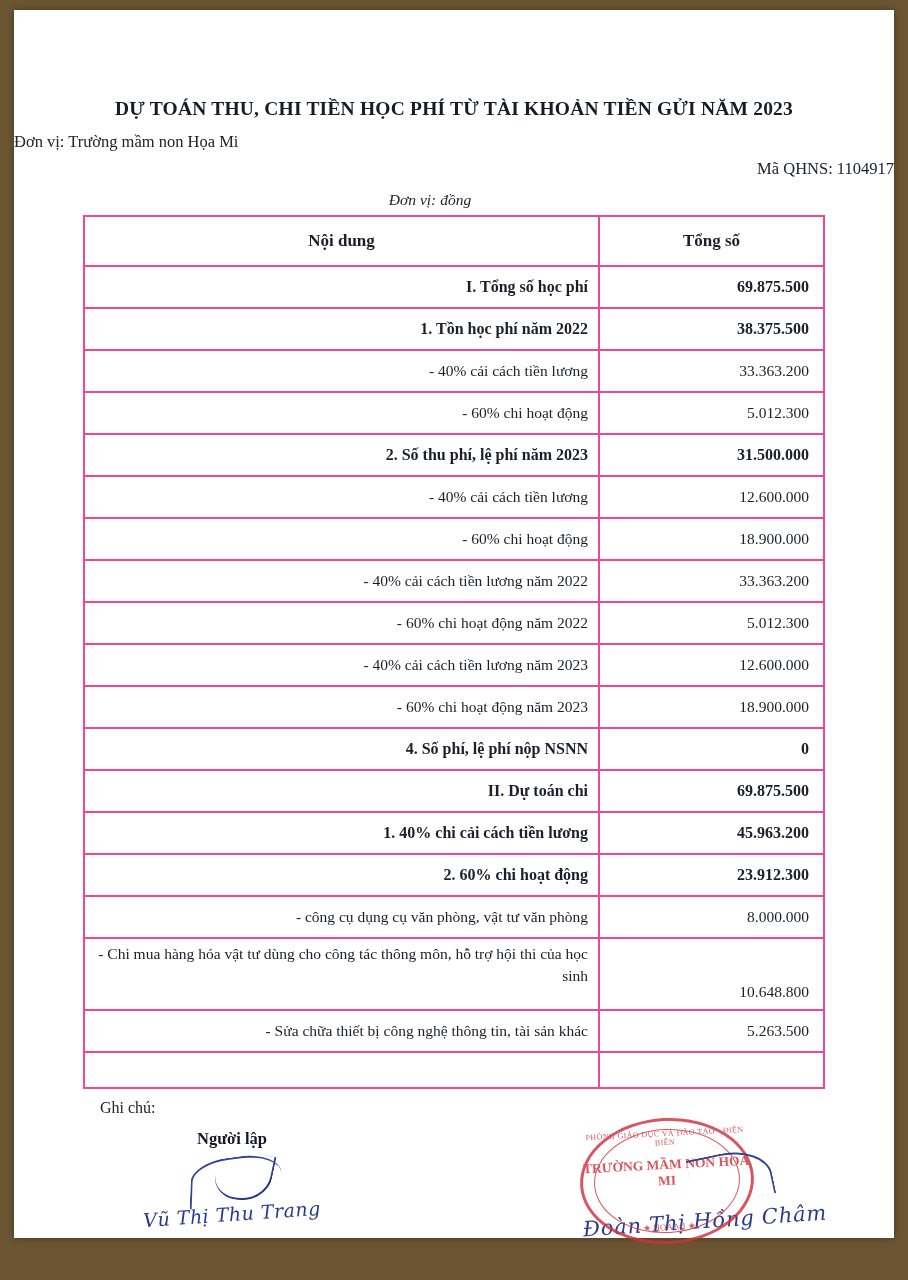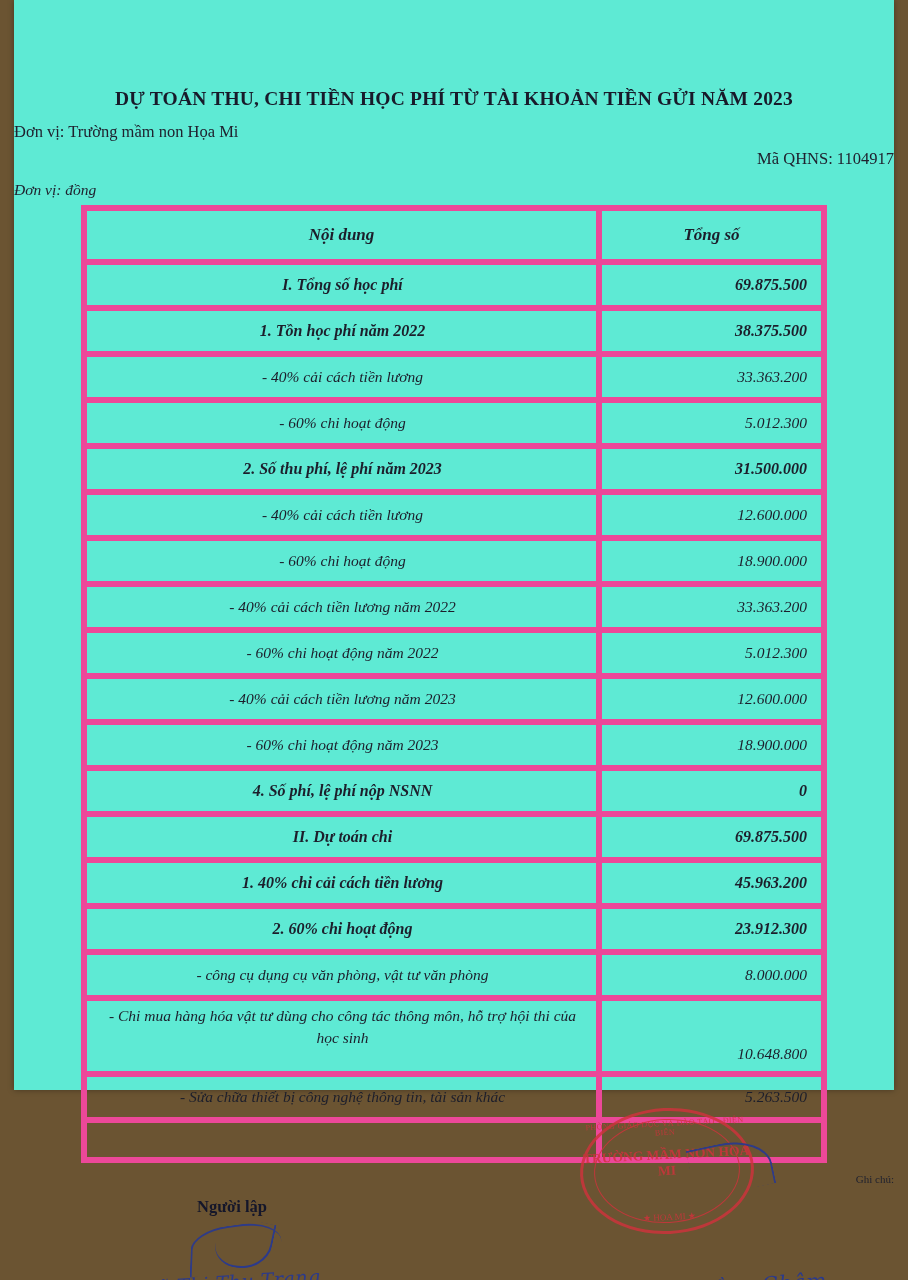--- a/index.html
+++ b/index.html
@@ -9,24 +9,24 @@
   body {
     width: 908px;
     height: 1280px;
     background: #6b5432;
     font-family: "Liberation Serif", serif;
     overflow: hidden;
   }
   .page {
     position: absolute;
     left: 14px;
-    top: 0;
+    top: 10px;
     width: 880px;
-    height: 1090px;
-    background: #5eead4;
+    height: 1228px;
+    background: #ffffff;
     box-shadow: 0 0 6px rgba(0,0,0,0.35);
   }
   .doc-title {
     text-align: center;
     font-weight: bold;
     font-size: 19.5px;
     letter-spacing: 0.2px;
     color: #181a2a;
     margin-top: 88px;
   }
@@ -36,51 +36,50 @@
     color: #20222f;
     margin-top: 12px;
   }
   .doc-sub2 {
     text-align: right;
     font-size: 16.5px;
     color: #20222f;
     margin-top: 7px;
   }
   .unit-note {
-    text-align: left;
+    text-align: center;
     font-style: italic;
     font-size: 15.5px;
     color: #20222f;
     margin-top: 12px;
     padding-right: 48px;
   }
   table.budget {
     border-collapse: collapse;
     margin: 6px auto 0 auto;
     width: 740px;
     table-layout: fixed;
   }
   table.budget th, table.budget td {
-    border: 6px solid #ec4899;
+    border: 2px solid #ec4899;
     color: #1c1e2b;
-    font-style: italic;
   }
   table.budget thead th {
     height: 46px;
     font-size: 17px;
     font-weight: bold;
     text-align: center;
   }
   .col-content { width: 515px; }
   .col-total   { width: 225px; }
   td.c-label {
     padding: 0 10px 0 12px;
     font-size: 15.5px;
     height: 40px;
-    text-align: center;
+    text-align: right;
   }
   td.c-value {
     padding: 0 14px 0 8px;
     font-size: 15.5px;
     height: 40px;
     text-align: right;
   }
   tr.bold td { font-weight: bold; font-size: 16px; }
   td.two-line {
     height: 62px;
@@ -89,23 +88,22 @@
     vertical-align: top;
   }
   td.two-line-val {
     height: 62px;
     vertical-align: bottom;
     padding-bottom: 8px;
   }
   tr.empty td { height: 34px; }
   .note {
     margin: 10px 0 0 86px;
-    font-size: 11px;
+    font-size: 16px;
     color: #20222f;
-    text-align: right;
   }
   .sign-row {
     position: relative;
     height: 180px;
   }
   .sign-left {
     position: absolute;
     left: 128px;
     top: 12px;
     text-align: center;

